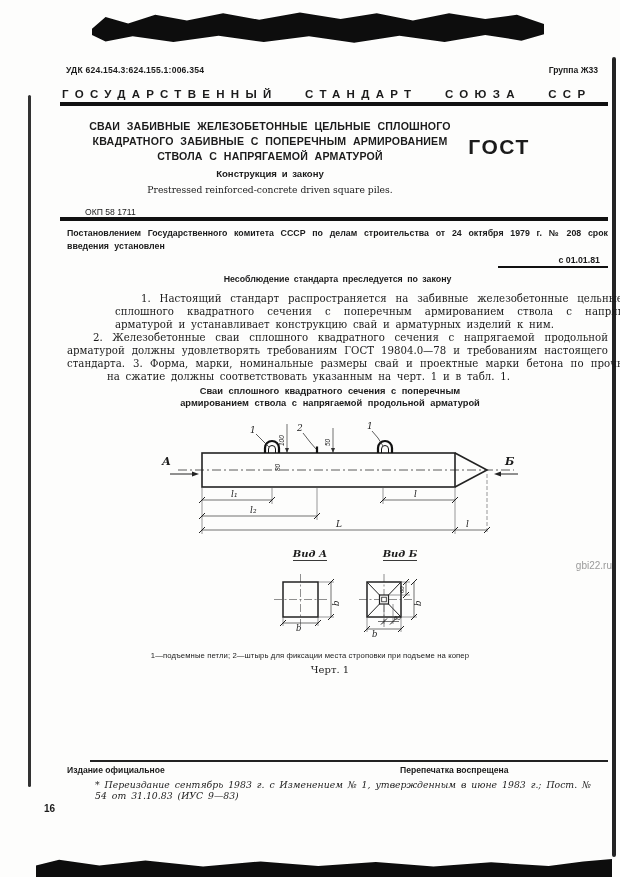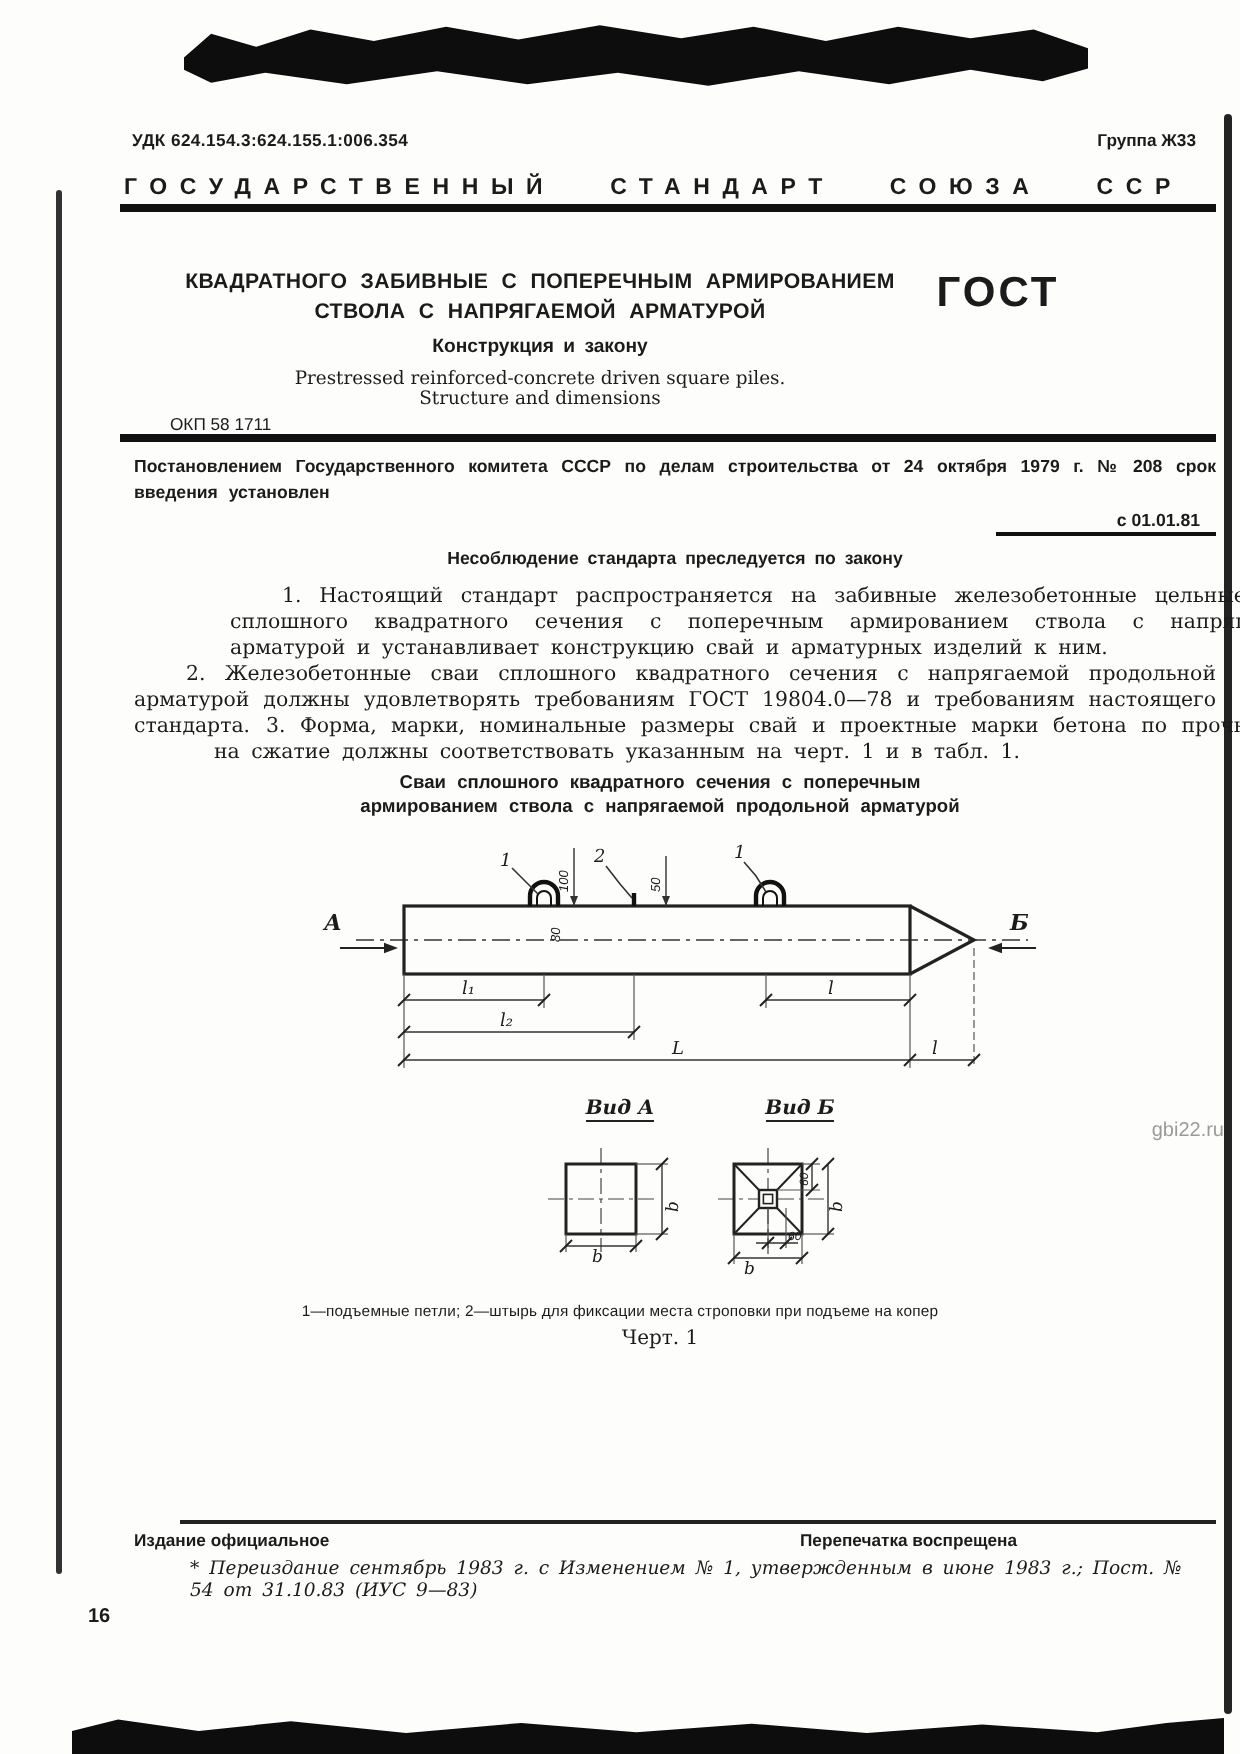--- a/index.html
+++ b/index.html
@@ -67,25 +67,25 @@
   <div id="scan-top" class="abs scan"></div>
   <div id="scan-bottom" class="abs scan"></div>
   <div id="scan-left" class="abs"></div>
   <div id="scan-right" class="abs"></div>
 
   <div id="udk" class="abs b">УДК 624.154.3:624.155.1:006.354</div>
   <div id="group" class="abs b">Группа Ж33</div>
   <div id="gosline" class="abs b">ГОСУДАРСТВЕННЫЙ СТАНДАРТ СОЮЗА ССР</div>
   <div id="rule1" class="abs rule-thick"></div>
 
+  <div id="t1" class="abs b ctr titleline">СВАИ ЗАБИВНЫЕ ЖЕЛЕЗОБЕТОННЫЕ ЦЕЛЬНЫЕ СПЛОШНОГО</div>
   <div id="t2" class="abs b ctr titleline">КВАДРАТНОГО ЗАБИВНЫЕ С ПОПЕРЕЧНЫМ АРМИРОВАНИЕМ</div>
   <div id="t3" class="abs b ctr titleline">СТВОЛА С НАПРЯГАЕМОЙ АРМАТУРОЙ</div>
   <div id="subtru" class="abs b ctr">Конструкция и закону</div>
   <div id="se1" class="abs ctr serif subten">Prestressed reinforced-concrete driven square piles.</div>
-  <div id="se2" class="abs ctr serif subten">Structure and dimensions</div>
   <div id="okp" class="abs">ОКП 58 1711</div>
   <div id="gost" class="abs b ctr">ГОСТ</div>
   <div id="rule2" class="abs rule-thick"></div>
 
   <div id="decree" class="abs b jus">Постановлением Государственного комитета СССР по делам строительства от 24 октября 1979 г. № 208 срок введения установлен</div>
   <div id="effdate" class="abs b">с 01.01.81</div>
   <div id="daterule" class="abs"></div>
   <div id="law" class="abs b ctr">Несоблюдение стандарта преследуется по закону</div>
 
   <div id="p1" class="abs serif jus para">1. Настоящий стандарт распространяется на забивные железобетонные цельные сваи сплошного квадратного сечения с поперечным армированием ствола с напрягаемой арматурой и устанавливает конструкцию свай и арматурных изделий к ним.</div>

